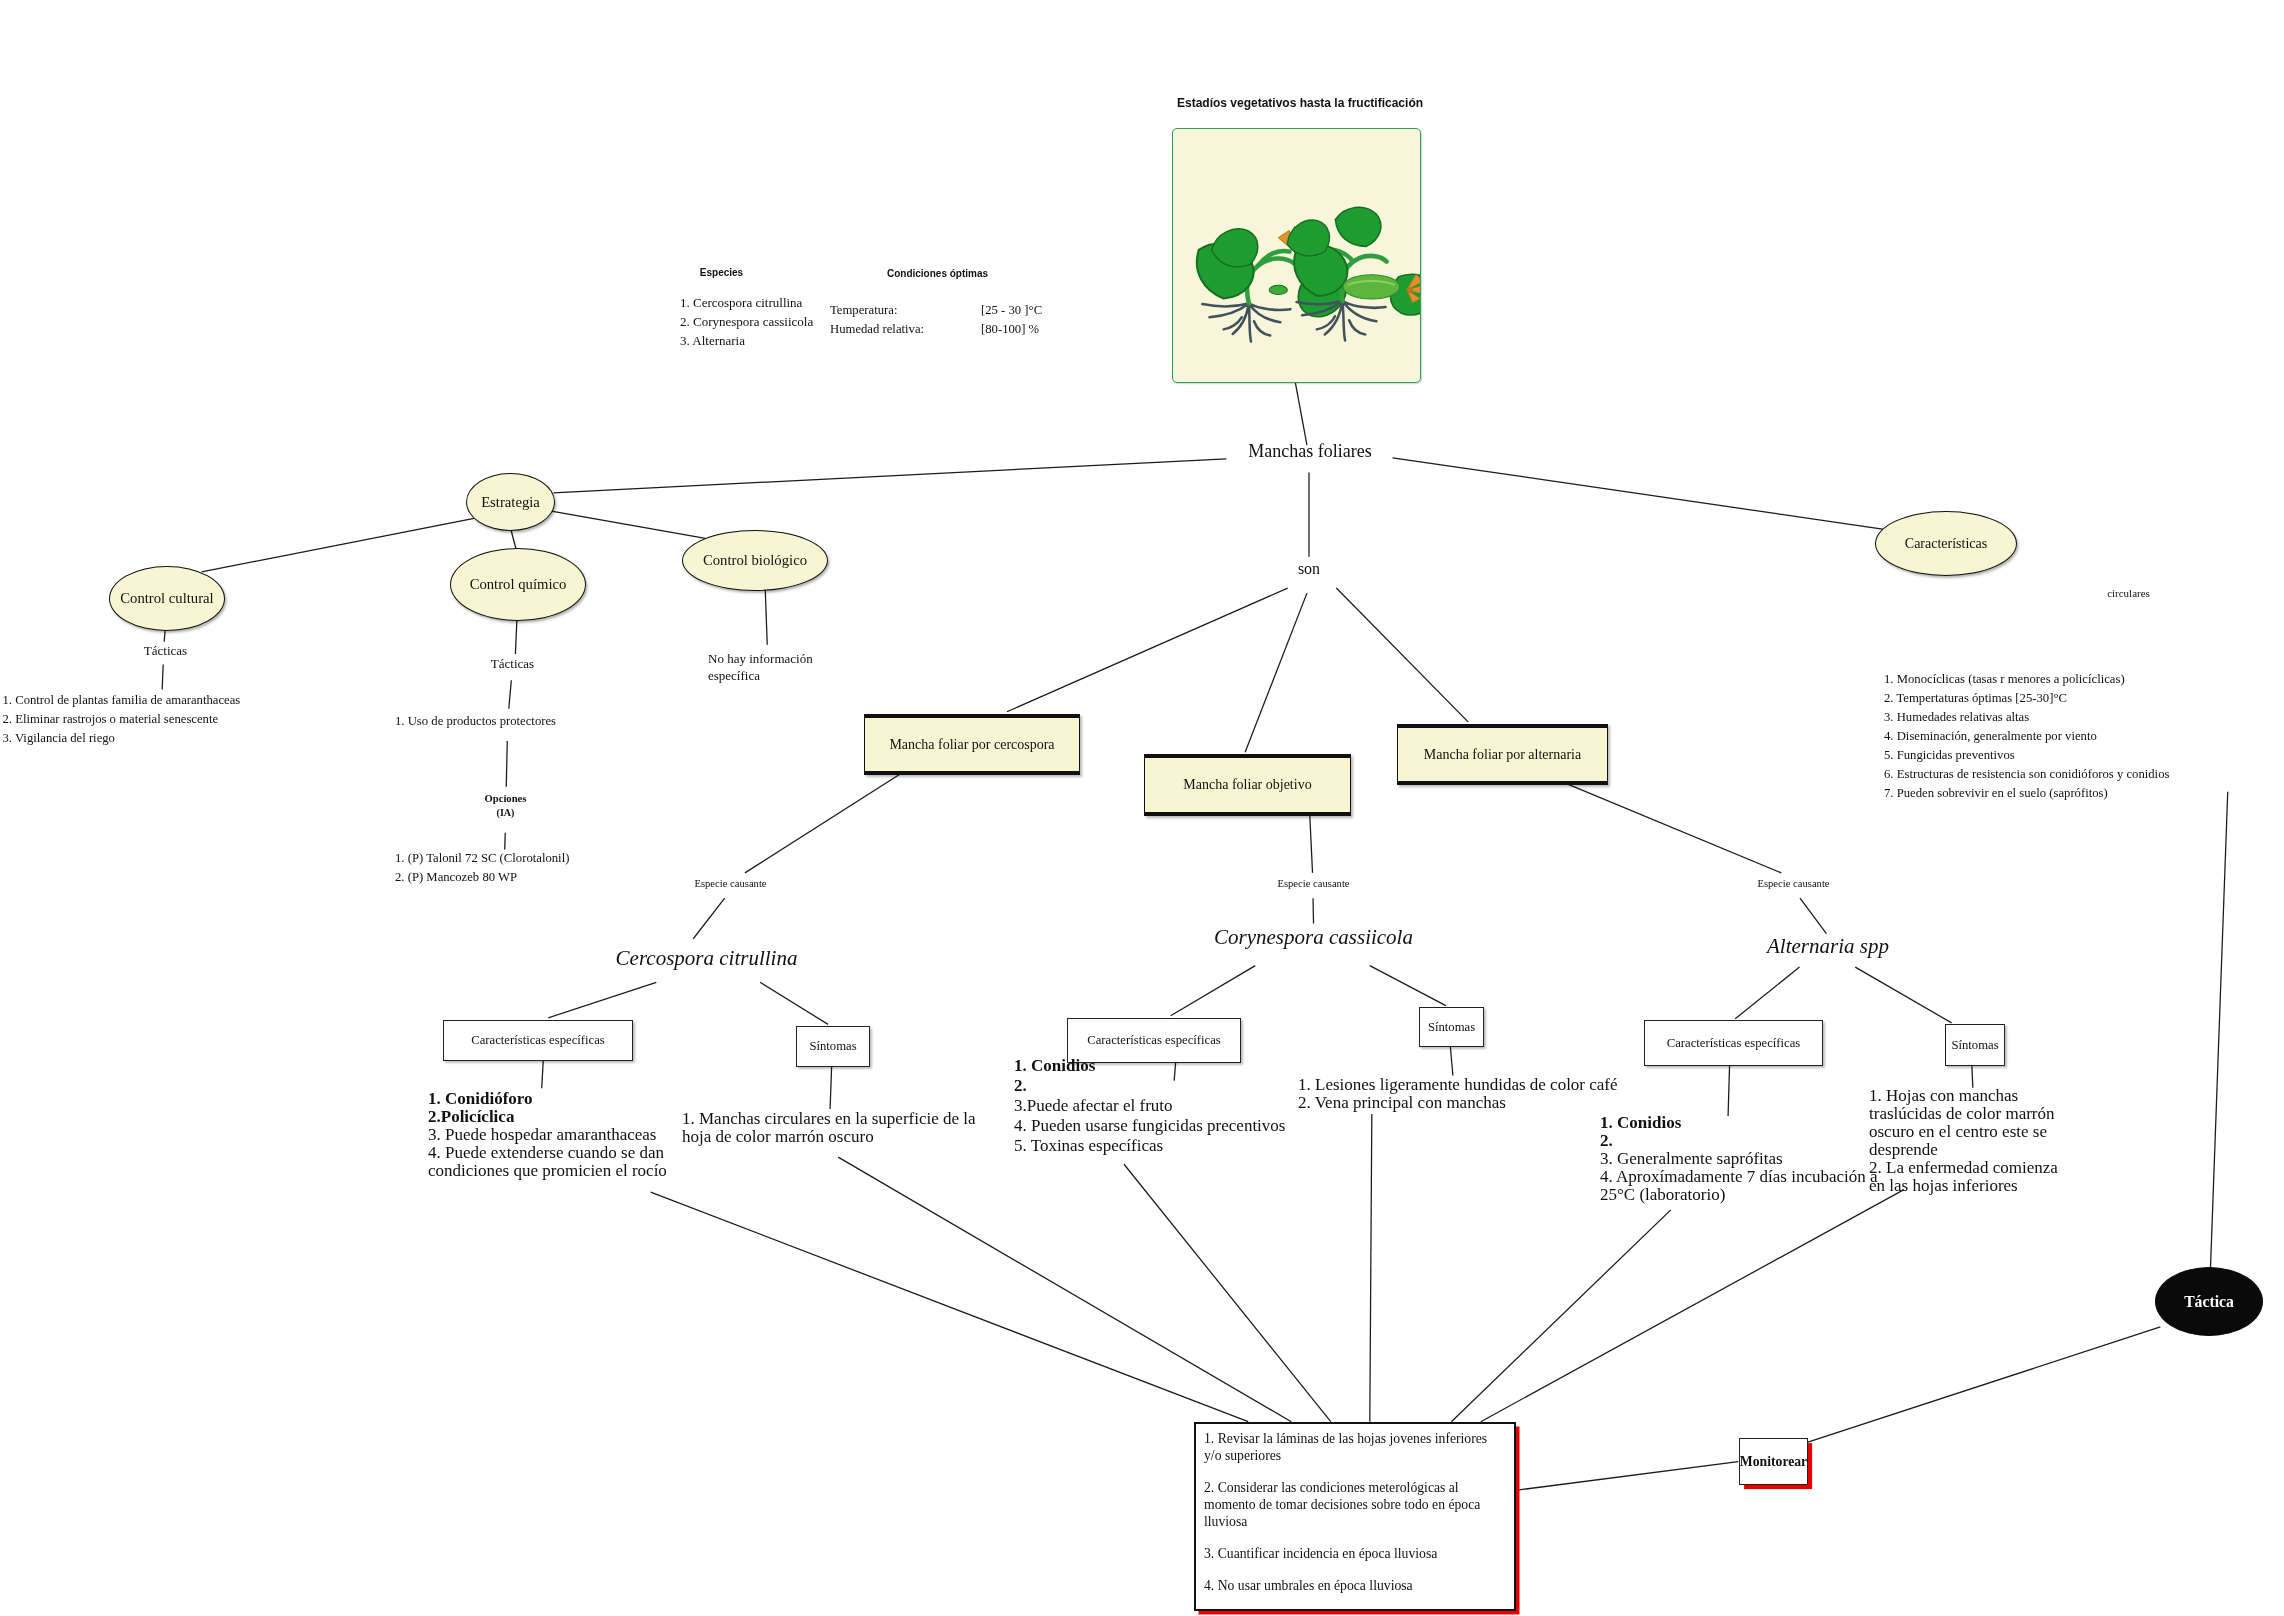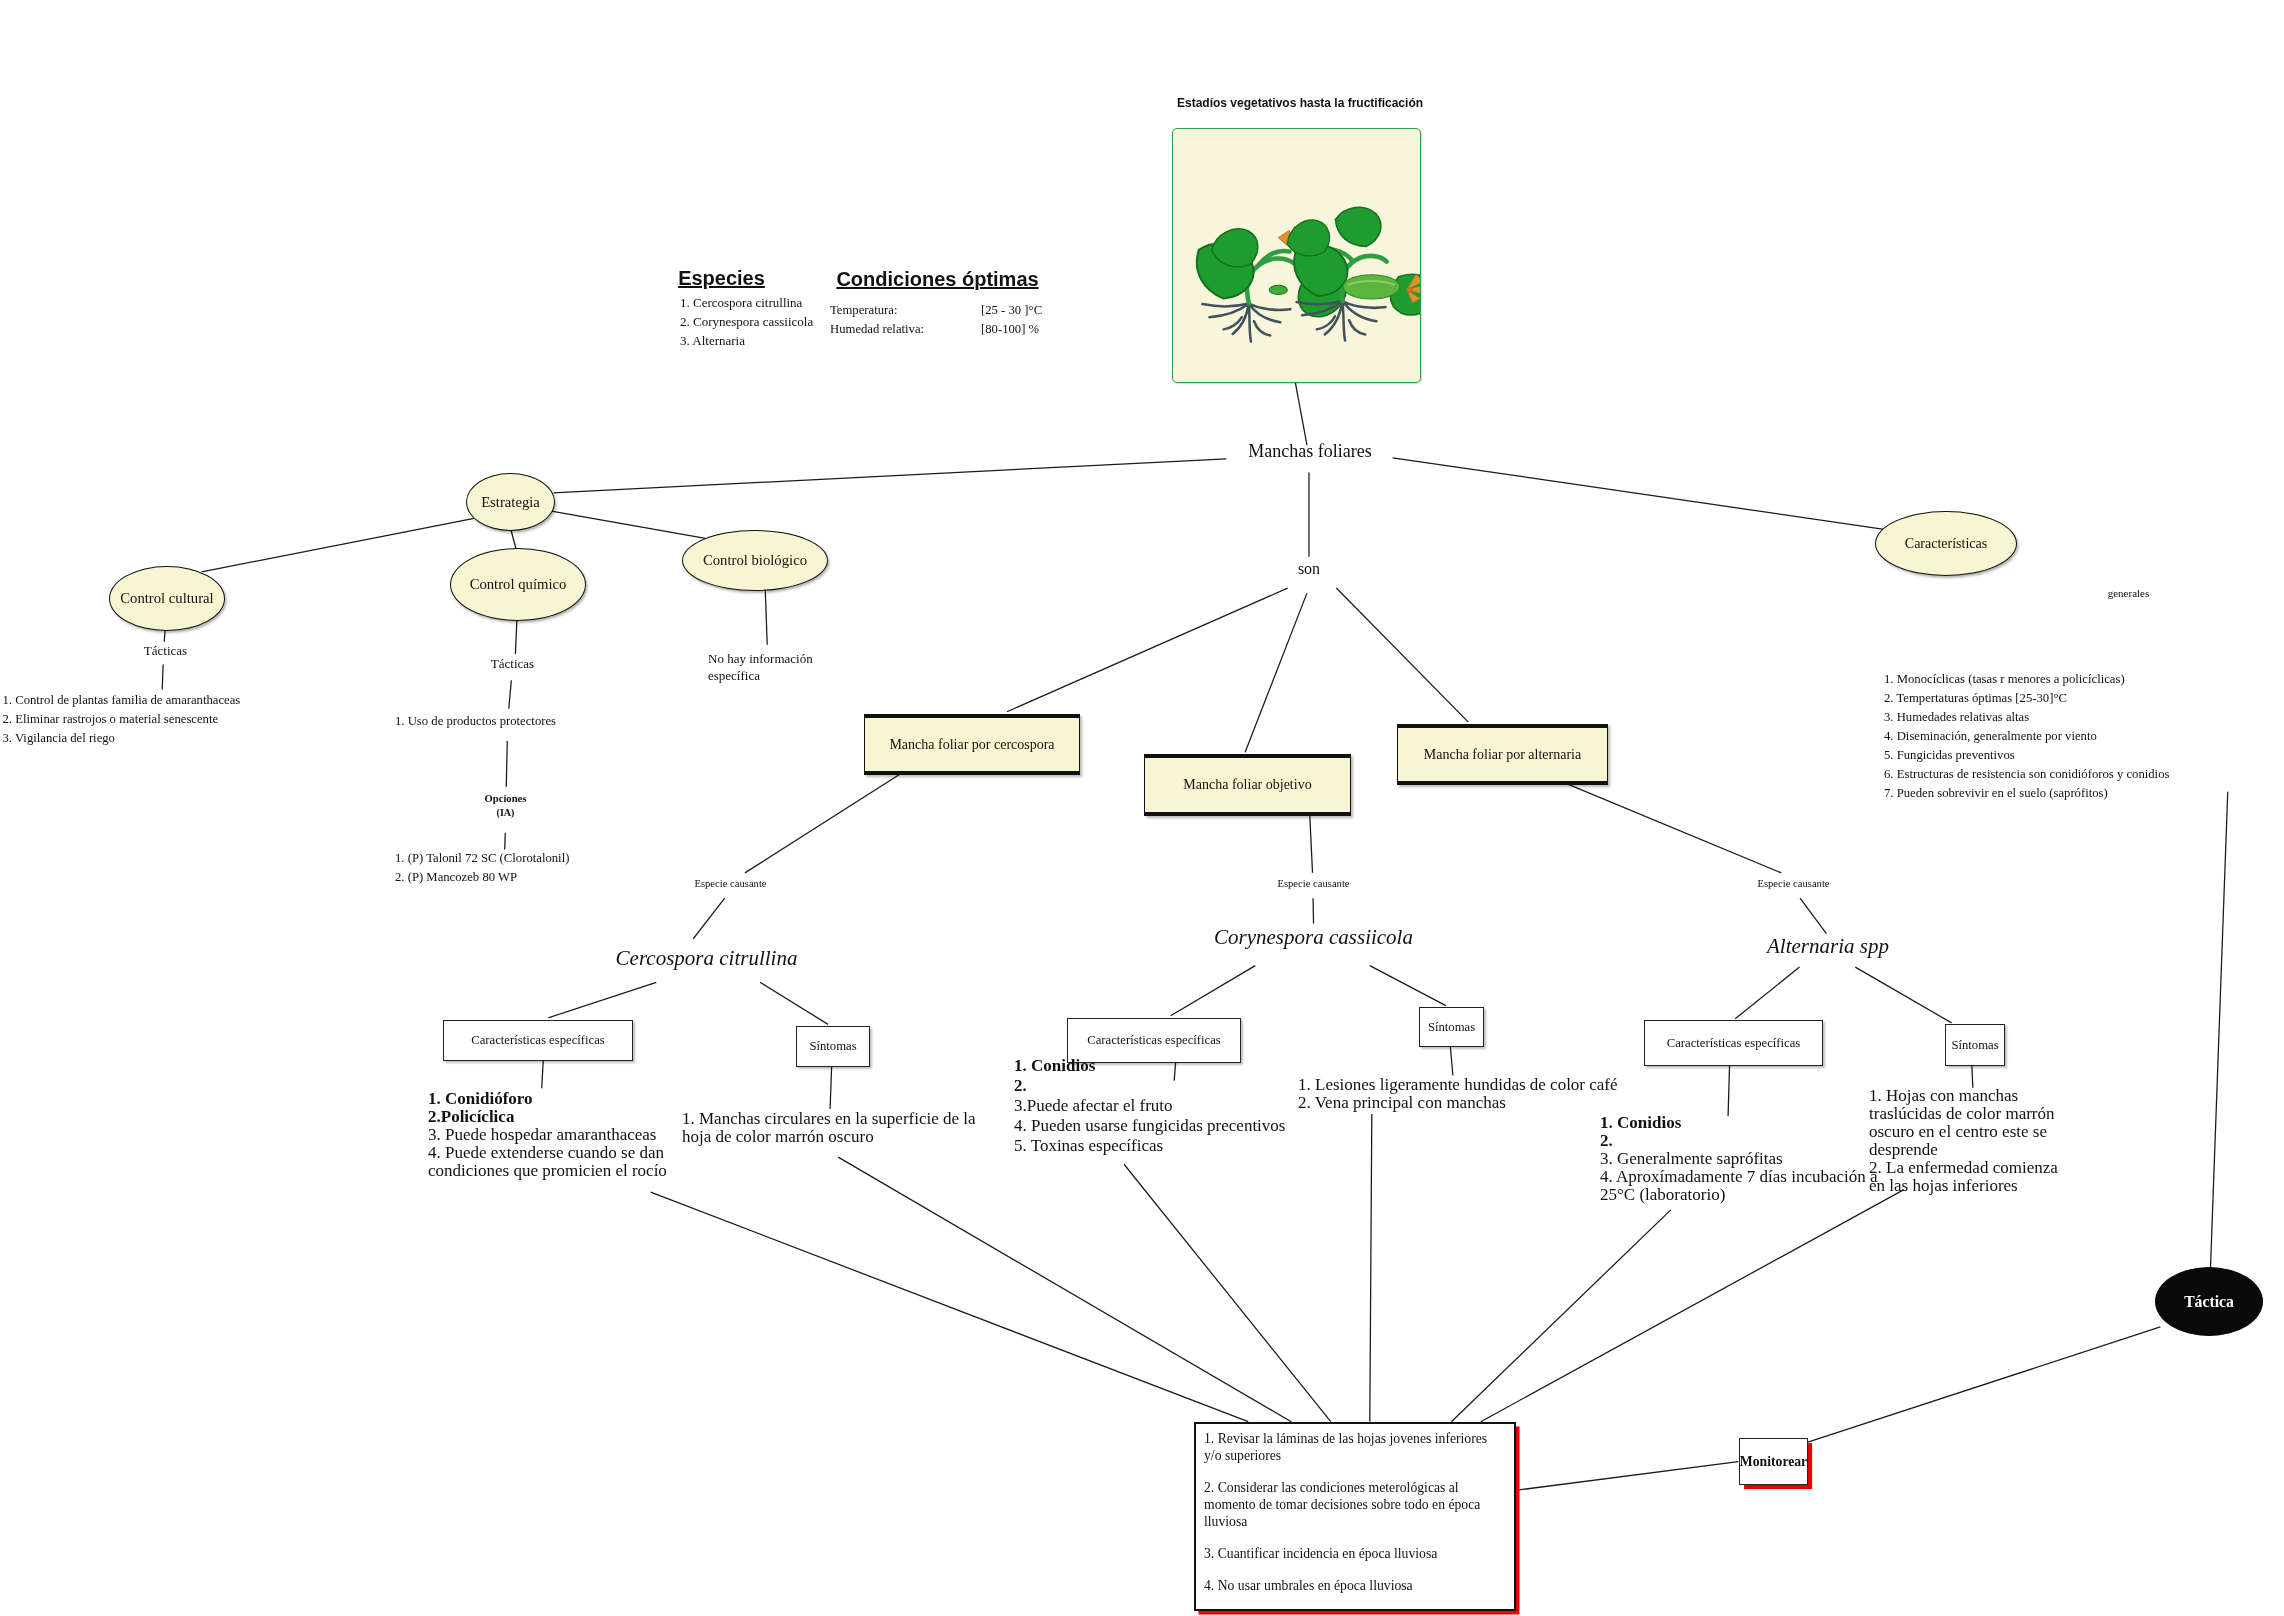--- a/index.html
+++ b/index.html
@@ -7,21 +7,21 @@
           font-family:"Liberation Serif","DejaVu Serif",serif;color:#111;}
   .links{position:absolute;left:0;top:0;width:2284px;height:1617px;z-index:0;}
   .abs{position:absolute;z-index:2;}
   .ctr{text-align:center;}
   .title{left:0;top:13px;width:2284px;text-align:center;
          font-family:"Liberation Sans","DejaVu Sans",sans-serif;font-weight:bold;font-size:24px;}
   .subtitle{left:1143px;top:96px;width:314px;text-align:center;
             font-family:"Liberation Sans","DejaVu Sans",sans-serif;font-weight:bold;font-size:12px;}
   .plant-box{left:1172px;top:128px;width:247px;height:253px;background:#f8f6da;
              border:1.5px solid #2f9e57;border-radius:5px;box-shadow:1px 1px 1.5px rgba(0,0,0,.18);}
-  .legend-h{font-family:"Liberation Sans","DejaVu Sans",sans-serif;font-weight:bold;font-size:20px;text-decoration:underline;}
+  .legend-h{font-family:"Liberation Sans","DejaVu Sans",sans-serif;font-weight:bold;font-size:10px;}
   .especies-h{left:633px;top:267px;width:177px;}
   .especies-list{left:632px;top:293px;width:223px;font-size:13px;line-height:19px;margin-left:48px;}
   .cond-h{left:831px;top:268px;width:213px;}
   .cond-rows{left:830px;top:301px;width:264px;font-size:12.7px;line-height:19px;}
   .cond-row{display:flex;gap:12px;}
   .cond-row .lb{width:139px;}
   .root-label{left:1219px;top:441px;width:182px;font-size:18px;}
   .son-label{left:1276px;top:560px;width:66px;font-size:16px;}
   .ellipse{background:#f8f5d2;border:1.5px solid #111;border-radius:50%;
            display:flex;align-items:center;justify-content:center;font-size:14.7px;
@@ -221,21 +221,21 @@
 
   <div class="abs opciones ctr">Opciones</div>
   <div class="abs ia ctr">(IA)</div>
   <div class="abs plain-list products-list">
     <div>1. (P) Talonil 72 SC (Clorotalonil)</div>
     <div>2. (P) Mancozeb 80 WP</div>
   </div>
 
   <div class="abs no-info">No hay información específica</div>
 
-  <div class="abs generales-label ctr">generales</div>
+  <div class="abs generales-label ctr">circulares</div>
   <div class="abs plain-list generales-list">
     <div>1. Monocíclicas (tasas r menores a policíclicas)</div>
     <div>2. Tempertaturas óptimas [25-30]°C</div>
     <div>3. Humedades relativas altas</div>
     <div>4. Diseminación, generalmente por viento</div>
     <div>5. Fungicidas preventivos</div>
     <div>6. Estructuras de resistencia son conidióforos y conidios</div>
     <div>7. Pueden sobrevivir en el suelo (saprófitos)</div>
   </div>
 

